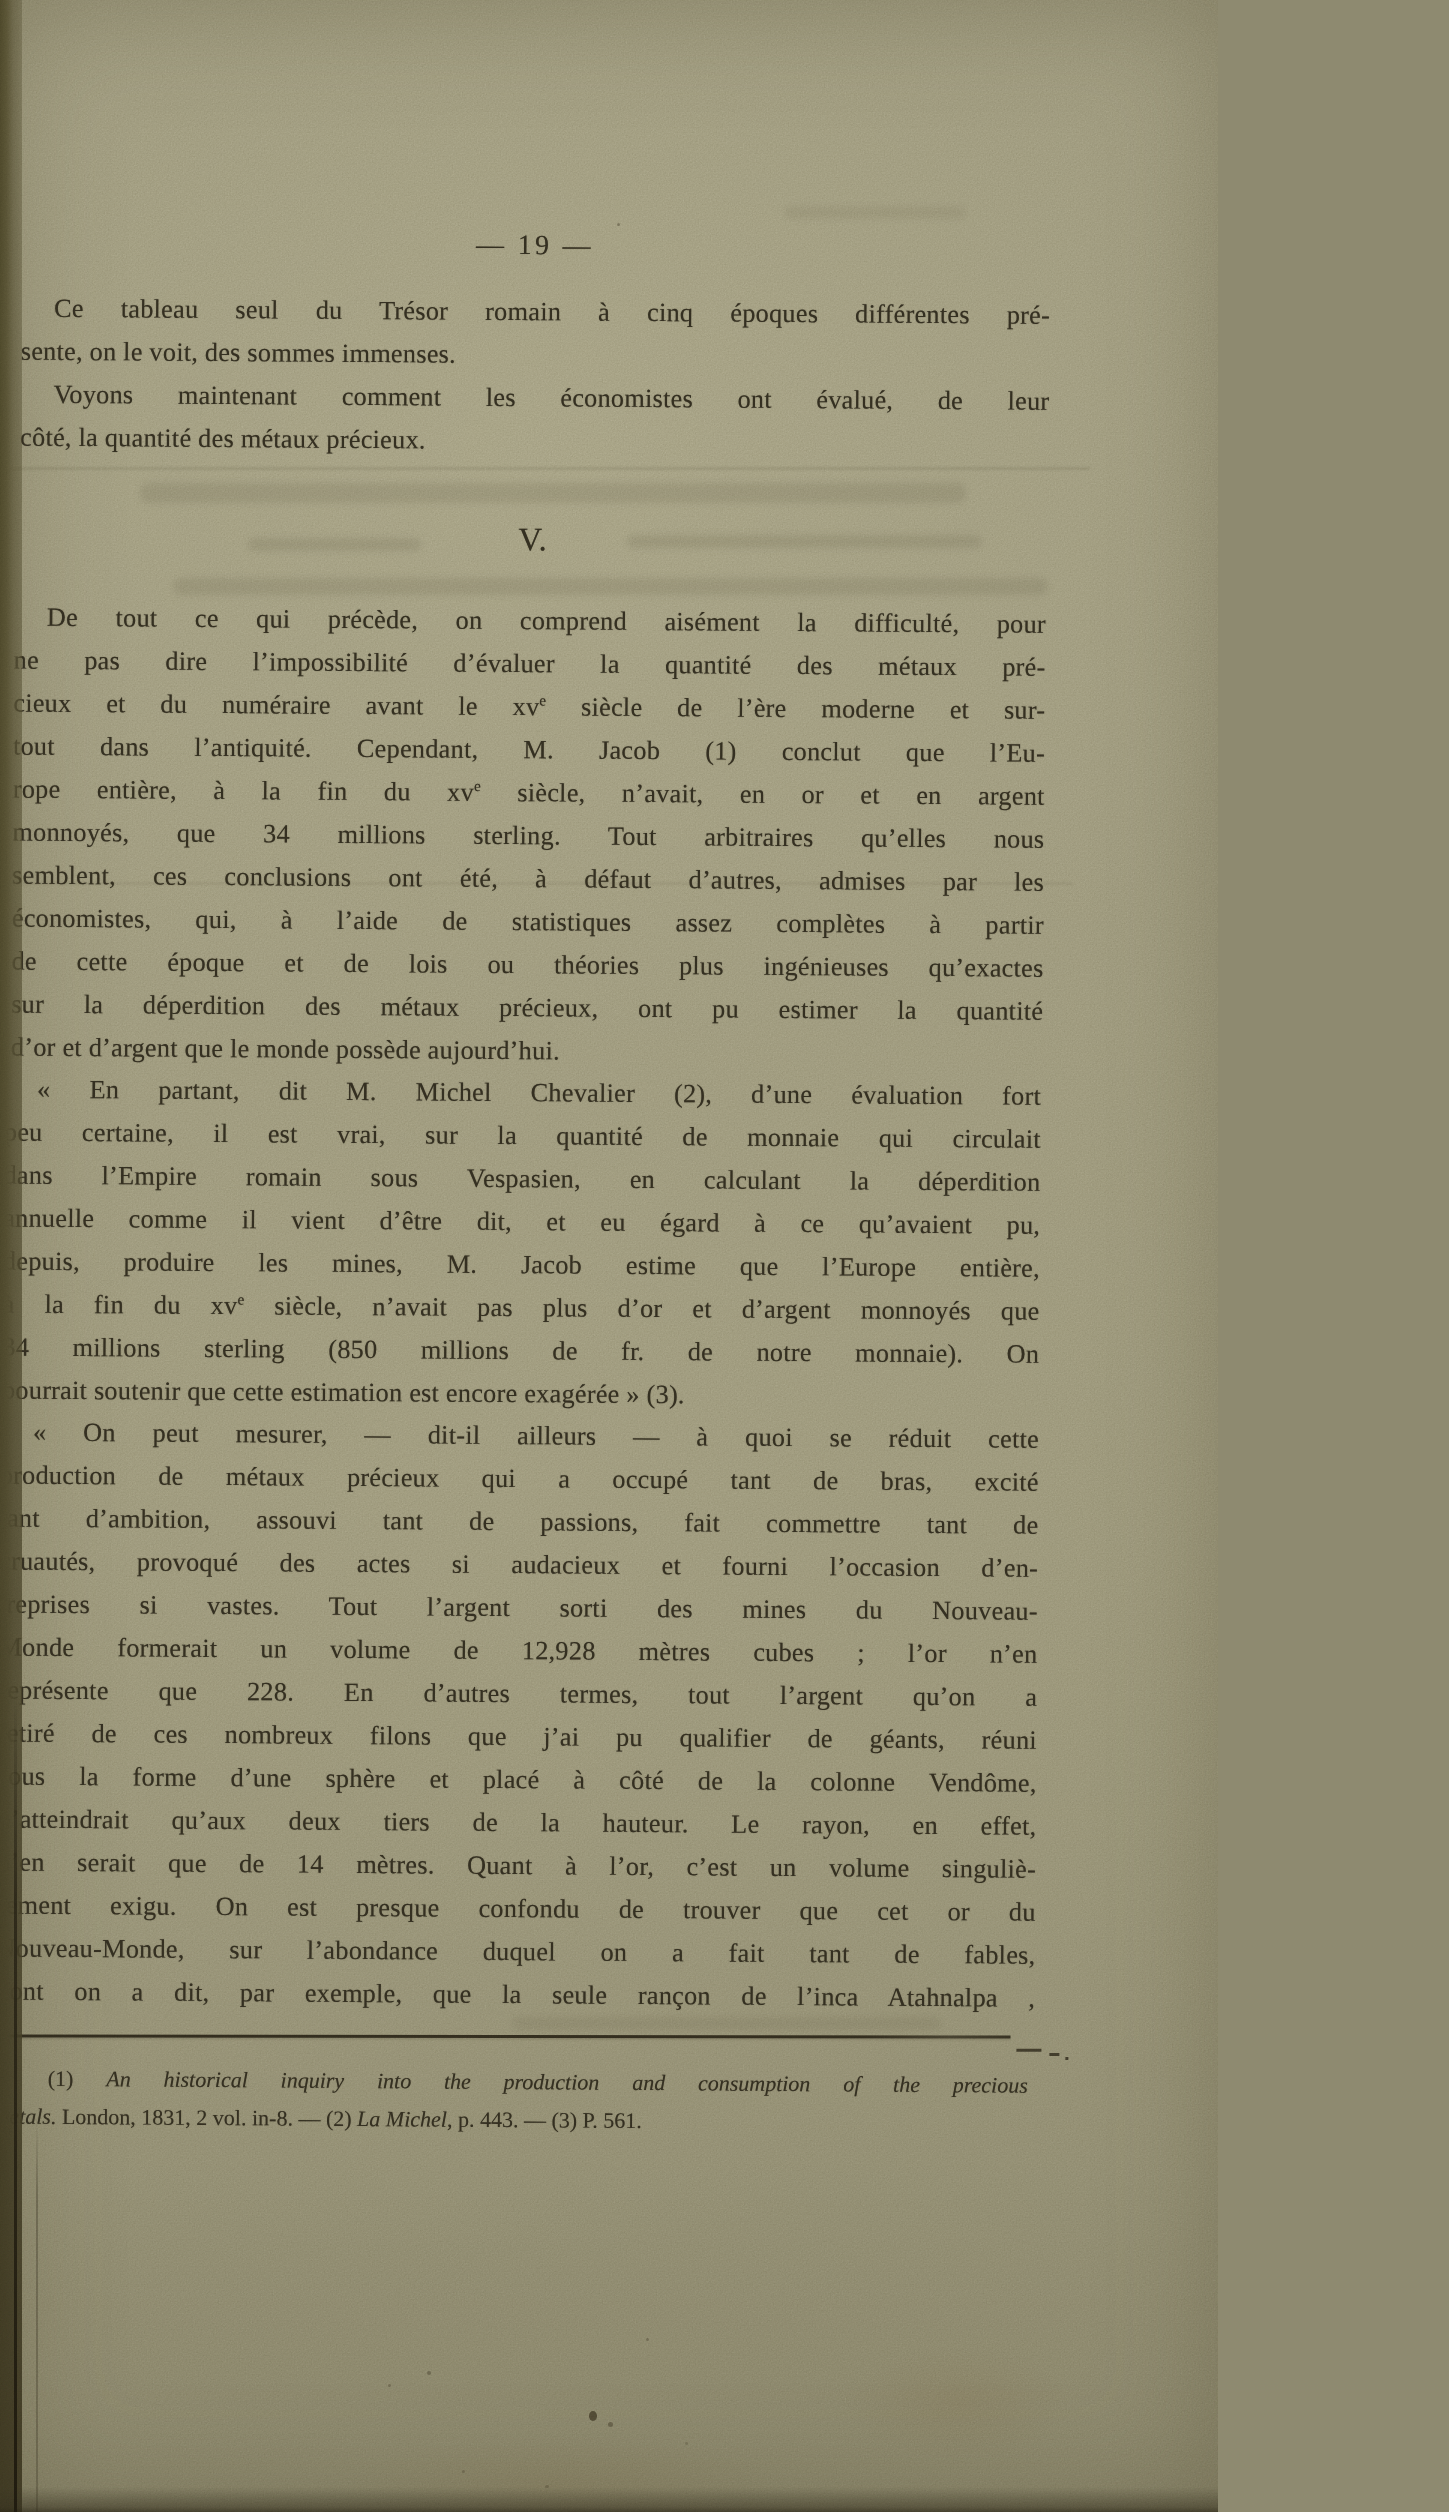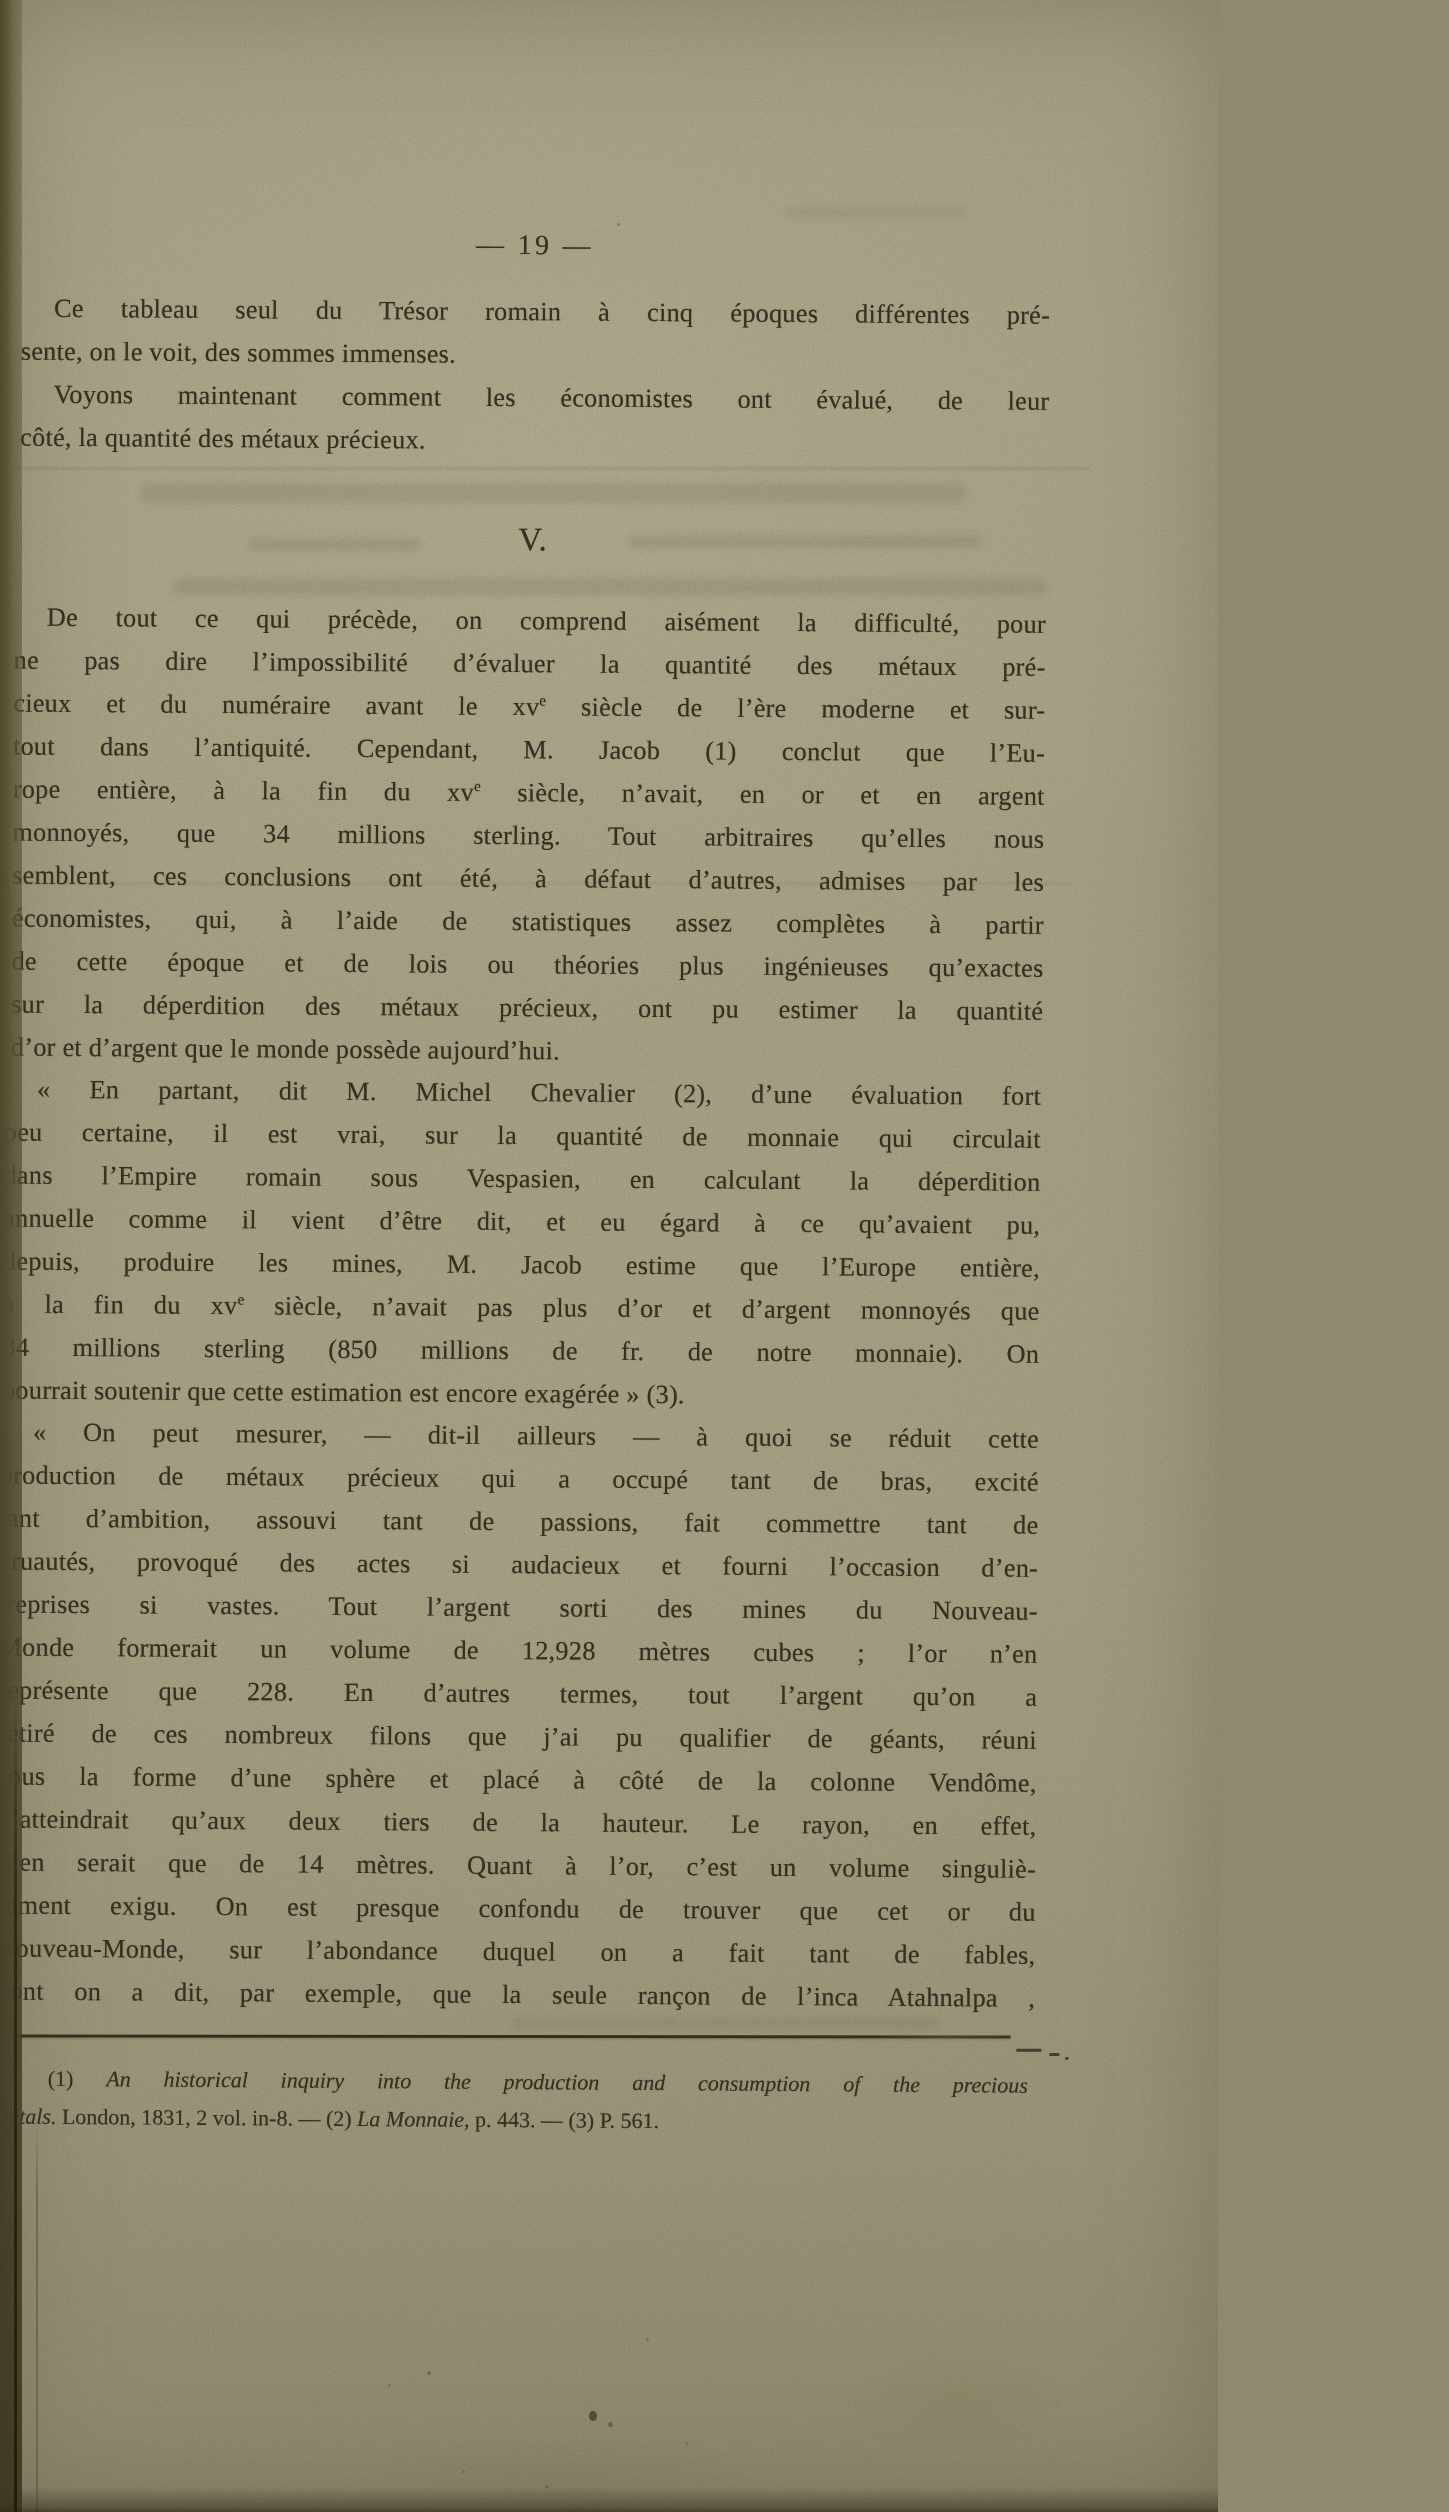--- a/index.html
+++ b/index.html
@@ -157,21 +157,21 @@
         <div class="line j"><span>dont on a dit, par exemple, que la seule rançon de l’inca Atahnalpa ,</span></div>
       </div>
 
     <div class="block footrule"></div>
     <div class="rule-dash" style="left:1029px;top:2049px;width:25px;"></div>
     <div class="rule-dash" style="left:1062px;top:2053px;width:10px;"></div>
     <div class="rule-dash" style="left:1078px;top:2057px;width:3.3px;"></div>
 
     <div class="block footnote">
         <div class="line j ind"><span>(1) </span><span class="it">An historical inquiry into the production and consumption of the precious</span></div>
-        <div class="line"><span class="it">metals.</span><span> London, 1831, 2 vol. in-8. — (2) </span><span class="it">La Monnaie</span><span>, p. 443. — (3) P. 561.</span></div>
+        <div class="line"><span class="it">metals.</span><span> London, 1831, 2 vol. in-8. — (2) </span><span class="it">La Michel</span><span>, p. 443. — (3) P. 561.</span></div>
       </div>
   </div>
 
   <div class="bleed" style="left:140px;top:483px;width:826px;height:20px;"></div>
   <div class="bleed" style="left:248px;top:538px;width:173px;height:13.2px;"></div>
   <div class="bleed" style="left:627px;top:535px;width:355px;height:13.2px;"></div>
   <div class="bleed" style="left:173px;top:578px;width:875px;height:16.5px;"></div>
   <div class="bleed" style="left:784px;top:206px;width:182px;height:13.2px;opacity:.7;"></div>
   <div class="bleed" style="left:512px;top:2017px;width:429px;height:13.2px;opacity:.8;"></div>
 

